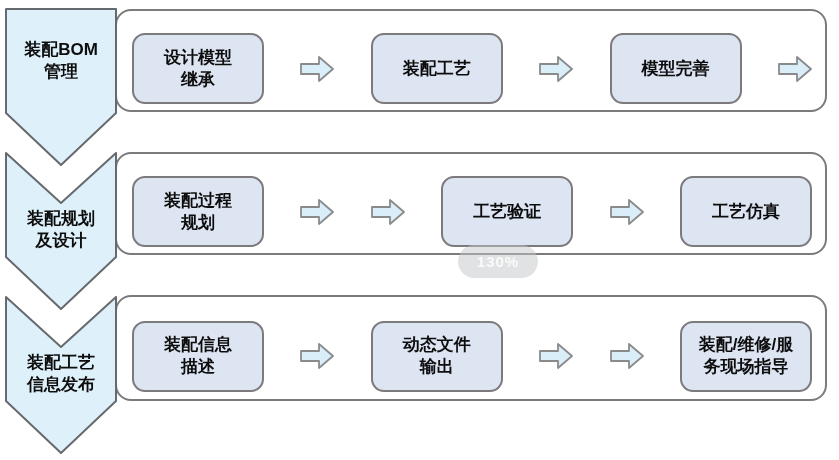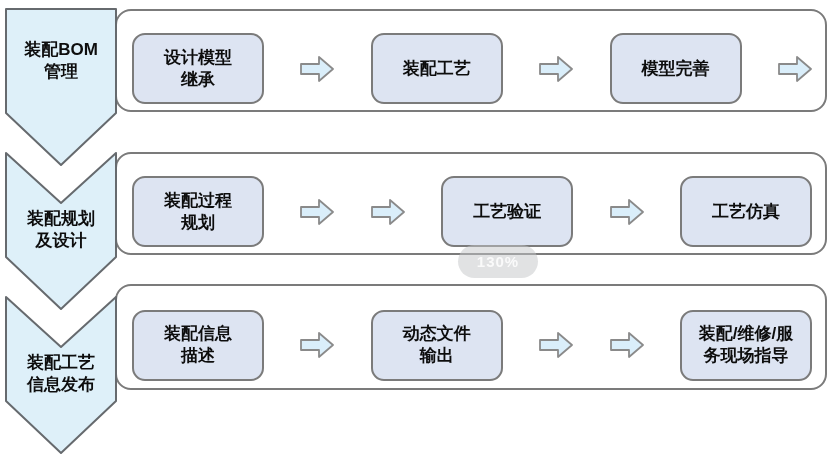--- a/index.html
+++ b/index.html
@@ -22,21 +22,21 @@
     border:2px solid #7b7b7b;
     border-radius:16px;
     display:flex;
     align-items:center;
     justify-content:space-between;
     padding:16px 13px 0 15px;
     z-index:1;
   }
   .row1 .steps-panel { top:9px; }
   .row2 .steps-panel { top:152px; }
-  .row3 .steps-panel { top:284px; height:106px; }
+  .row3 .steps-panel { top:295px; height:106px; }
 
   
   .step-box {
     width:132px; height:71px;
     background:#dde4f2;
     border:2px solid #7b7b7b;
     border-radius:13px;
     display:flex;
     align-items:center;
     justify-content:center;

